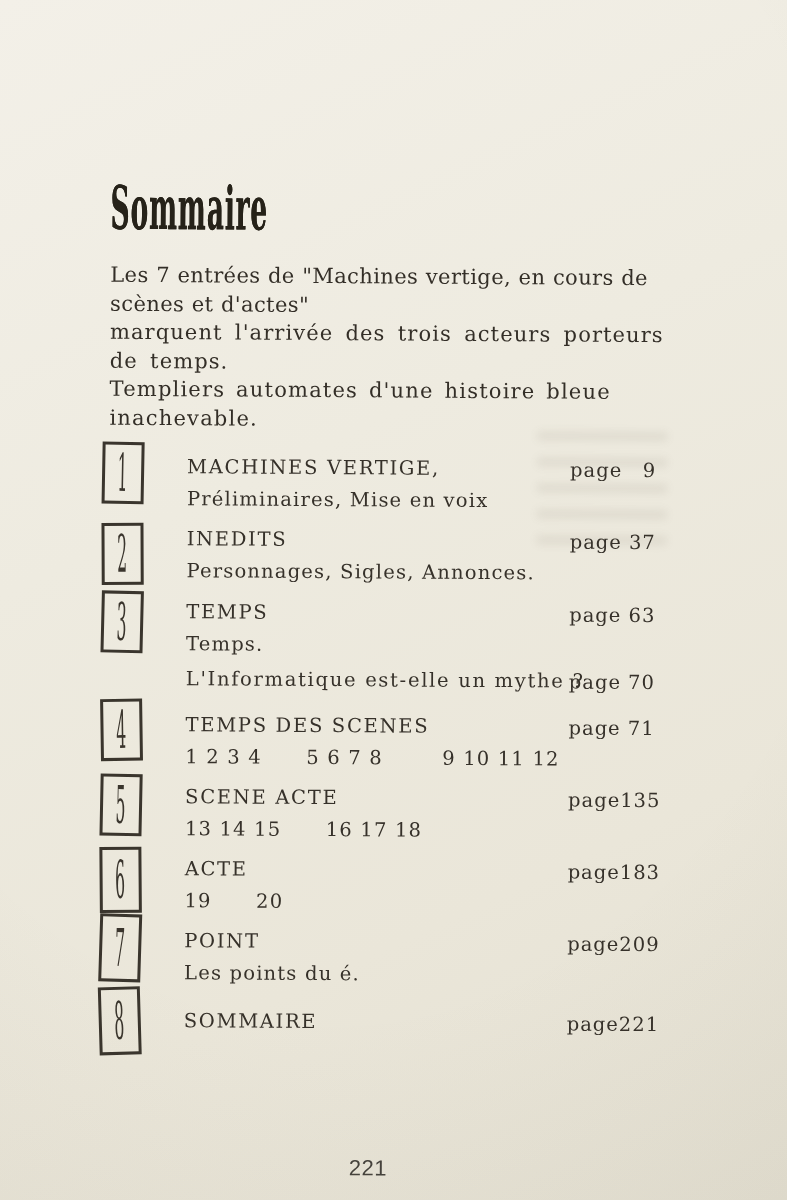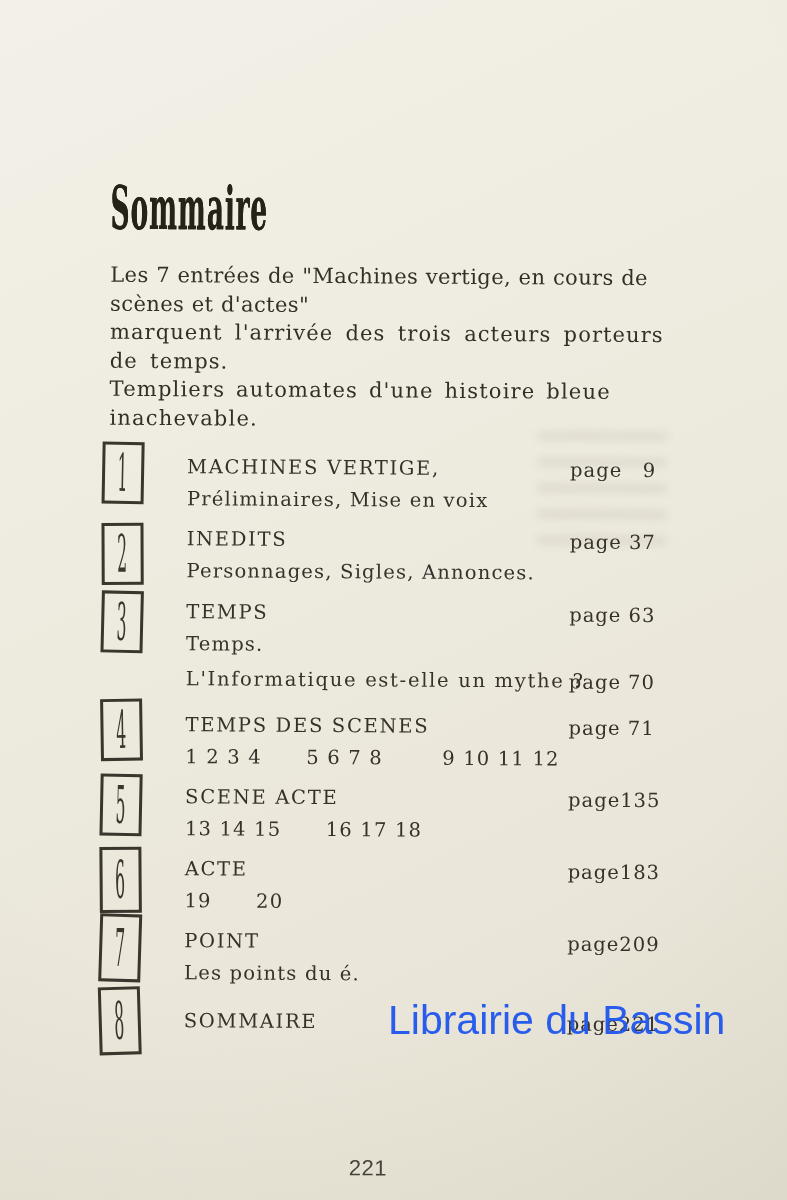--- a/index.html
+++ b/index.html
@@ -205,14 +205,13 @@
       </div>
       <div class="pageref">
         <span class="pw">page</span>
         <span class="pn">221</span>
       </div>
     </div>
 
     <div class="footer-num">221</div>
   </div>
 
-  <div class="watermark" style="color: rgb(30, 85, 238);">Librairie du Bassin</div>
 </div>
 
 </body></html>

